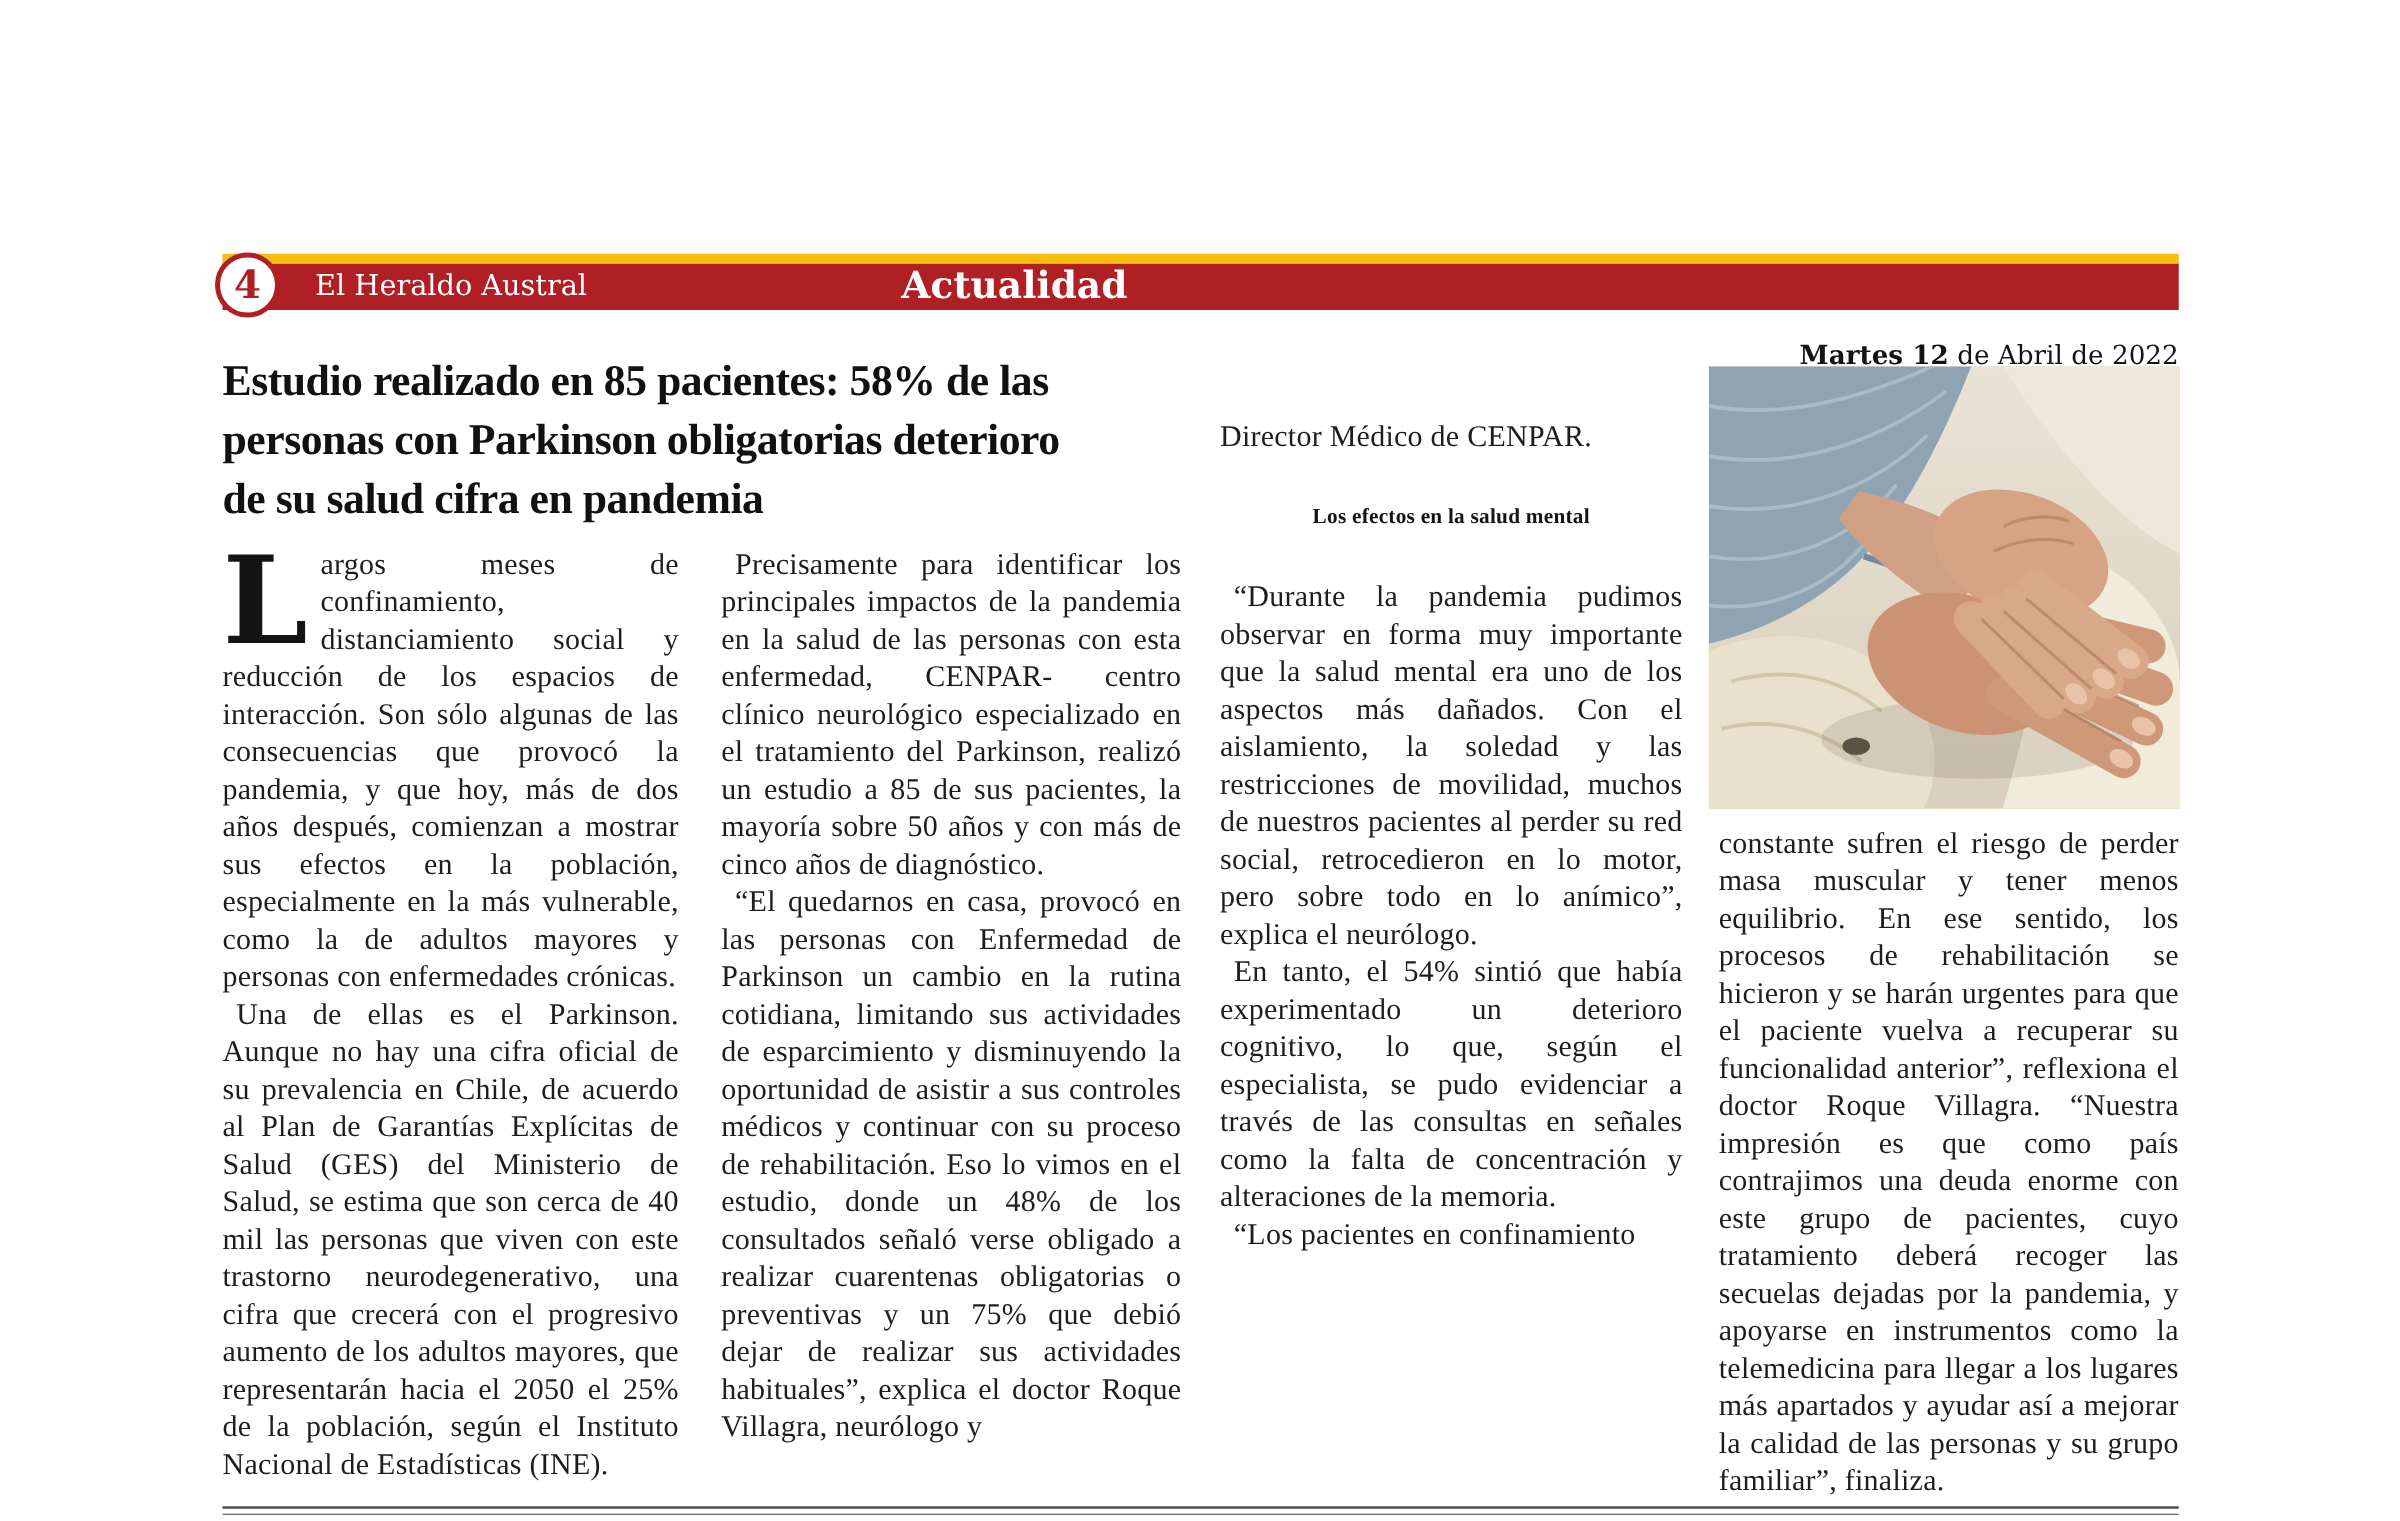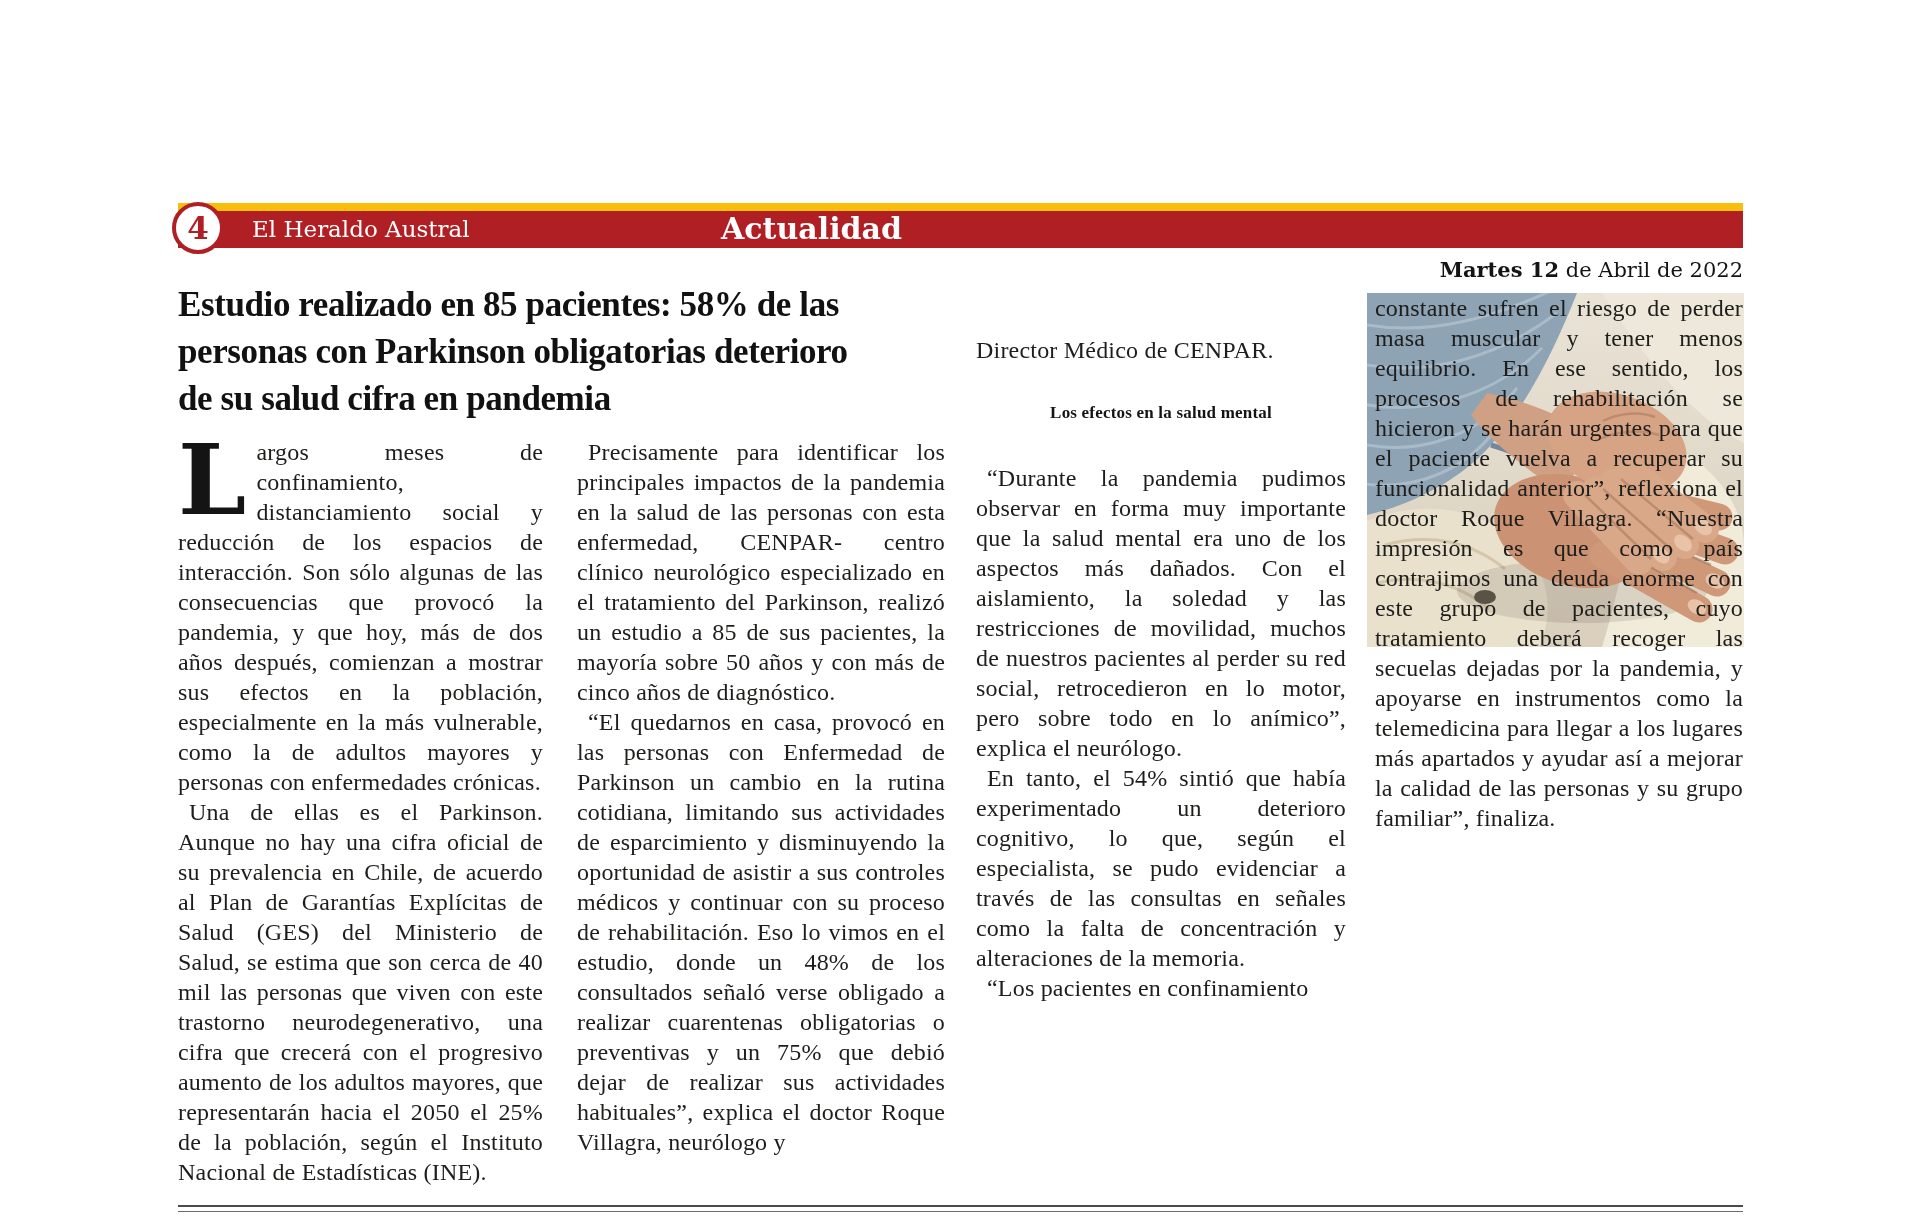--- a/index.html
+++ b/index.html
@@ -31,21 +31,21 @@
     position:absolute;left:252px;top:211px;height:37px;line-height:36px;
     font-family:"DejaVu Serif", serif;font-weight:400;font-size:23px;color:#ffffff;
     z-index:2;
   }
   .section-name{
     position:absolute;left:178px;top:209px;width:1267px;height:39px;line-height:39px;
     text-align:center;font-family:"DejaVu Serif", serif;font-weight:700;font-size:30px;color:#ffffff;
     z-index:2;
   }
   .dateline{
-    position:absolute;right:177px;top:257px;
+    position:absolute;right:177px;top:271px;
     font-family:"DejaVu Serif", serif;font-size:21px;color:#141414;
   }
   .dateline .d-bold{font-weight:700;}
   
   .headline{
     position:absolute;left:178px;top:281px;width:800px;
     font-family:Liberation Serif, serif;font-weight:700;
     font-size:35px;line-height:47px;letter-spacing:-0.4px;color:#111111;
   }
   .headline .h-line{display:block;white-space:nowrap;}
@@ -75,21 +75,21 @@
     letter-spacing:0.2px;color:#141414;
   }
   
   .photo{
     position:absolute;left:1367px;top:293px;width:377px;height:354px;
     overflow:hidden;background:#e5ddcd;
   }
   .photo svg{display:block;}
   .col4{top:293px;}
   
-  .col4{}
+  .col4{padding-top:367px;}
   
   .bottom-rule{
     position:absolute;left:178px;top:1205px;width:1565px;height:7px;
     border-top:2px solid #4c4c4c;border-bottom:1px solid #6a6a6a;
   }
 </style>
 </head>
 <body>
 
 <div class="page">

